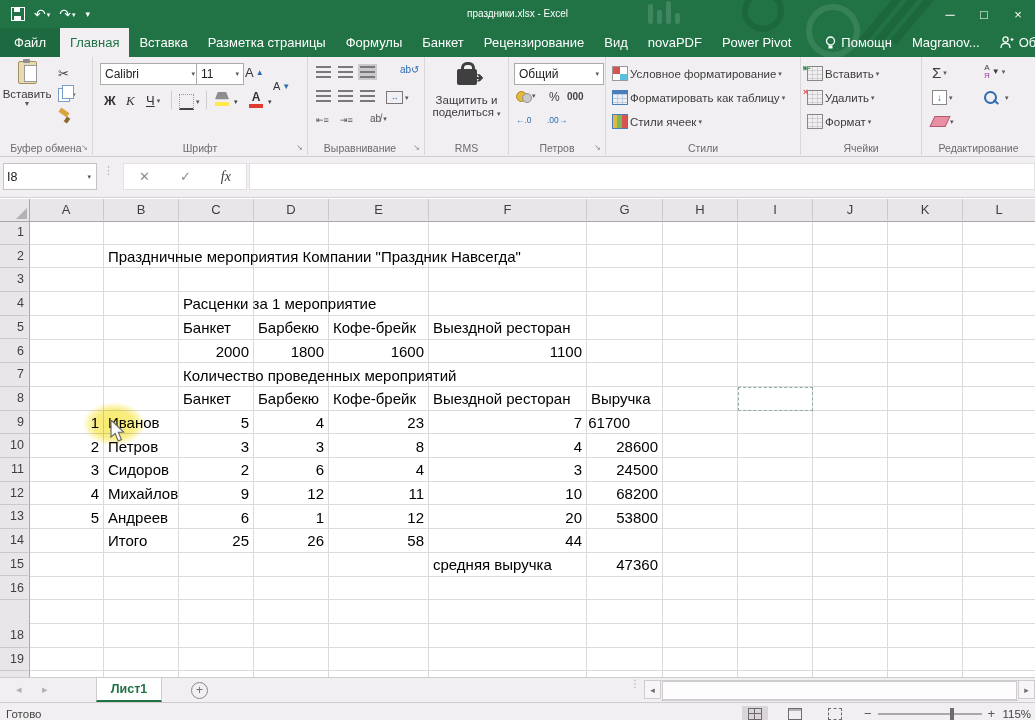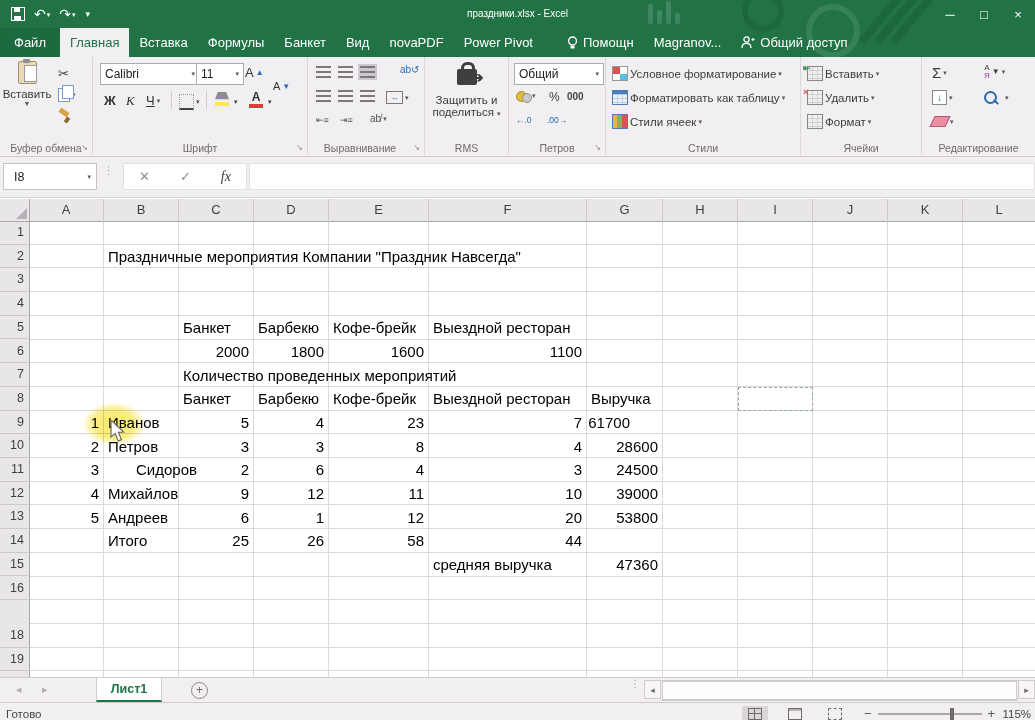--- a/index.html
+++ b/index.html
@@ -83,21 +83,21 @@
   .sigma{font-size:15px;color:#3c3c3c;}
   .sorticon{font-size:8px;line-height:8px;color:#3c3c3c;text-align:center;}
   .fillicon2{width:13px;height:13px;border:1px solid #888;background:#fff;color:#2b6cb0;font-size:10px;line-height:13px;text-align:center;font-weight:bold;}
   .mag{width:9px;height:9px;border:2px solid #2b6cb0;border-radius:50%;position:relative;}
   .mag:after{content:"";position:absolute;left:7px;top:8px;width:6px;height:2px;background:#2b6cb0;transform:rotate(40deg);}
   .eraser{width:14px;height:9px;background:#e championship;}
   .eraser{width:14px;height:9px;background:#e98fa4;transform:skewX(-25deg);border:1px solid #b05a72;}
   
   .fbar{position:absolute;top:157px;left:0;width:100%;height:40px;background:#f2eff2;border-bottom:1px solid #d5d1d5;z-index:27;}
   .namebox{position:absolute;left:3px;top:6px;width:92px;height:25px;background:#fff;border:1px solid #c6c2c6;font-size:12.5px;color:#222;display:flex;align-items:center;}
-  .namebox .val{flex:1;padding-left:10px;}
+  .namebox .val{flex:1;padding-left:3px;}
   .namebox .arr{padding-right:5px;}
   .fdots{position:absolute;left:103px;top:10px;color:#aaa6aa;font-size:11px;letter-spacing:0;line-height:6px;}
   .fbtns{position:absolute;left:123px;top:6px;width:122px;height:25px;background:#fff;border:1px solid #e3dfe3;display:flex;align-items:center;justify-content:space-around;}
   .fbtns .fb{color:#8f8b8f;font-size:13px;}
   .fbtns .fx{color:#3c3c3c;font-style:italic;font-family:"Liberation Serif",serif;font-size:14px;}
   .finput{position:absolute;left:249px;top:6px;right:0;height:25px;background:#fff;border:1px solid #e3dfe3;font-size:13px;color:#222;padding-left:5px;}
   
   .corner{position:absolute;top:199px;left:0;width:29px;height:22px;background:#e9e6ea;border-right:1px solid #aaa6aa;border-bottom:1px solid #aaa6aa;z-index:3;}
   .corner:after{content:"";position:absolute;right:2px;bottom:2px;border-left:11px solid transparent;border-bottom:11px solid #b5b1b6;}
   .colhdrs{position:absolute;top:199px;left:29px;right:0;height:22px;background:#e9e6ea;border-bottom:1px solid #aaa6aa;overflow:hidden;z-index:2;}
@@ -178,24 +178,30 @@
       <div class="rtab file">
         <span>Файл</span>
       </div>
       <div class="rtab active">
         <span>Главная</span>
       </div>
       <div class="rtab">
         <span>Вставка</span>
       </div>
       <div class="rtab">
+        <span>Разметка страницы</span>
+      </div>
+      <div class="rtab">
         <span>Формулы</span>
       </div>
       <div class="rtab">
         <span>Банкет</span>
+      </div>
+      <div class="rtab">
+        <span>Рецензирование</span>
       </div>
       <div class="rtab">
         <span>Вид</span>
       </div>
       <div class="rtab">
         <span>novaPDF</span>
       </div>
       <div class="rtab">
         <span>Power Pivot</span>
       </div>
@@ -503,20 +509,21 @@
       <div class="hline" style="top: 259.7px;"></div>
       <div class="hline" style="top: 283.4px;"></div>
       <div class="hline" style="top: 307.1px;"></div>
       <div class="hline" style="top: 330.8px;"></div>
       <div class="hline" style="top: 354.5px;"></div>
       <div class="hline" style="top: 378.2px;"></div>
       <div class="hline" style="top: 401.9px;"></div>
       <div class="hline" style="top: 425.6px;"></div>
       <div class="hline" style="top: 449.3px;"></div>
       <div class="cell l" style="left: 75px; top: 23.7px; height: 23.7px; min-width: 75px;">Праздничные мероприятия Компании "Праздник Навсегда"</div>
+      <div class="cell l" style="left: 150px; top: 71.1px; height: 23.7px; min-width: 75px;">Расценки за 1 мероприятие</div>
       <div class="cell l" style="left: 150px; top: 94.8px; height: 23.7px; min-width: 75px;">Банкет</div>
       <div class="cell l" style="left: 225px; top: 94.8px; height: 23.7px; min-width: 75px;">Барбекю</div>
       <div class="cell l" style="left: 300px; top: 94.8px; height: 23.7px; min-width: 100px;">Кофе-брейк</div>
       <div class="cell l" style="left: 400px; top: 94.8px; height: 23.7px; min-width: 158px;">Выездной ресторан</div>
       <div class="cell r" style="left: 150px; top: 118.5px; height: 23.7px; width: 75px; overflow: hidden;">2000</div>
       <div class="cell r" style="left: 225px; top: 118.5px; height: 23.7px; width: 75px; overflow: hidden;">1800</div>
       <div class="cell r" style="left: 300px; top: 118.5px; height: 23.7px; width: 100px; overflow: hidden;">1600</div>
       <div class="cell r" style="left: 400px; top: 118.5px; height: 23.7px; width: 158px; overflow: hidden;">1100</div>
       <div class="cell l" style="left: 150px; top: 142.2px; height: 23.7px; min-width: 75px;">Количество проведенных мероприятий</div>
       <div class="cell l" style="left: 150px; top: 165.9px; height: 23.7px; min-width: 75px;">Банкет</div>
@@ -532,33 +539,33 @@
       <div class="cell r" style="left: 400px; top: 189.6px; height: 23.7px; width: 158px; overflow: hidden;">7</div>
       <div class="cell r" style="left: 530px; top: 189.6px; height: 23.7px; width: 76px; overflow: hidden;">61700</div>
       <div class="cell r" style="left: 0px; top: 213.3px; height: 23.7px; width: 75px; overflow: hidden;">2</div>
       <div class="cell l" style="left: 75px; top: 213.3px; height: 23.7px; min-width: 75px;">Петров</div>
       <div class="cell r" style="left: 150px; top: 213.3px; height: 23.7px; width: 75px; overflow: hidden;">3</div>
       <div class="cell r" style="left: 225px; top: 213.3px; height: 23.7px; width: 75px; overflow: hidden;">3</div>
       <div class="cell r" style="left: 300px; top: 213.3px; height: 23.7px; width: 100px; overflow: hidden;">8</div>
       <div class="cell r" style="left: 400px; top: 213.3px; height: 23.7px; width: 158px; overflow: hidden;">4</div>
       <div class="cell r" style="left: 558px; top: 213.3px; height: 23.7px; width: 76px; overflow: hidden;">28600</div>
       <div class="cell r" style="left: 0px; top: 237px; height: 23.7px; width: 75px; overflow: hidden;">3</div>
-      <div class="cell l" style="left: 75px; top: 237px; height: 23.7px; min-width: 75px; margin-left: 28px;">Сидоров</div>
+      <div class="cell l" style="left: 75px; top: 237px; height: 23.7px; min-width: 75px;">Сидоров</div>
       <div class="cell r" style="left: 150px; top: 237px; height: 23.7px; width: 75px; overflow: hidden;">2</div>
       <div class="cell r" style="left: 225px; top: 237px; height: 23.7px; width: 75px; overflow: hidden;">6</div>
       <div class="cell r" style="left: 300px; top: 237px; height: 23.7px; width: 100px; overflow: hidden;">4</div>
       <div class="cell r" style="left: 400px; top: 237px; height: 23.7px; width: 158px; overflow: hidden;">3</div>
       <div class="cell r" style="left: 558px; top: 237px; height: 23.7px; width: 76px; overflow: hidden;">24500</div>
       <div class="cell r" style="left: 0px; top: 260.7px; height: 23.7px; width: 75px; overflow: hidden;">4</div>
       <div class="cell l" style="left: 75px; top: 260.7px; height: 23.7px; width: 75px; overflow: hidden;">Михайлов</div>
       <div class="cell r" style="left: 150px; top: 260.7px; height: 23.7px; width: 75px; overflow: hidden;">9</div>
       <div class="cell r" style="left: 225px; top: 260.7px; height: 23.7px; width: 75px; overflow: hidden;">12</div>
       <div class="cell r" style="left: 300px; top: 260.7px; height: 23.7px; width: 100px; overflow: hidden;">11</div>
       <div class="cell r" style="left: 400px; top: 260.7px; height: 23.7px; width: 158px; overflow: hidden;">10</div>
-      <div class="cell r" style="left: 558px; top: 260.7px; height: 23.7px; width: 76px; overflow: hidden;">39000</div>
+      <div class="cell r" style="left: 558px; top: 260.7px; height: 23.7px; width: 76px; overflow: hidden;">68200</div>
       <div class="cell r" style="left: 0px; top: 284.4px; height: 23.7px; width: 75px; overflow: hidden;">5</div>
       <div class="cell l" style="left: 75px; top: 284.4px; height: 23.7px; min-width: 75px;">Андреев</div>
       <div class="cell r" style="left: 150px; top: 284.4px; height: 23.7px; width: 75px; overflow: hidden;">6</div>
       <div class="cell r" style="left: 225px; top: 284.4px; height: 23.7px; width: 75px; overflow: hidden;">1</div>
       <div class="cell r" style="left: 300px; top: 284.4px; height: 23.7px; width: 100px; overflow: hidden;">12</div>
       <div class="cell r" style="left: 400px; top: 284.4px; height: 23.7px; width: 158px; overflow: hidden;">20</div>
       <div class="cell r" style="left: 558px; top: 284.4px; height: 23.7px; width: 76px; overflow: hidden;">53800</div>
       <div class="cell l" style="left: 75px; top: 308.1px; height: 23.7px; min-width: 75px;">Итого</div>
       <div class="cell r" style="left: 150px; top: 308.1px; height: 23.7px; width: 75px; overflow: hidden;">25</div>
       <div class="cell r" style="left: 225px; top: 308.1px; height: 23.7px; width: 75px; overflow: hidden;">26</div>

